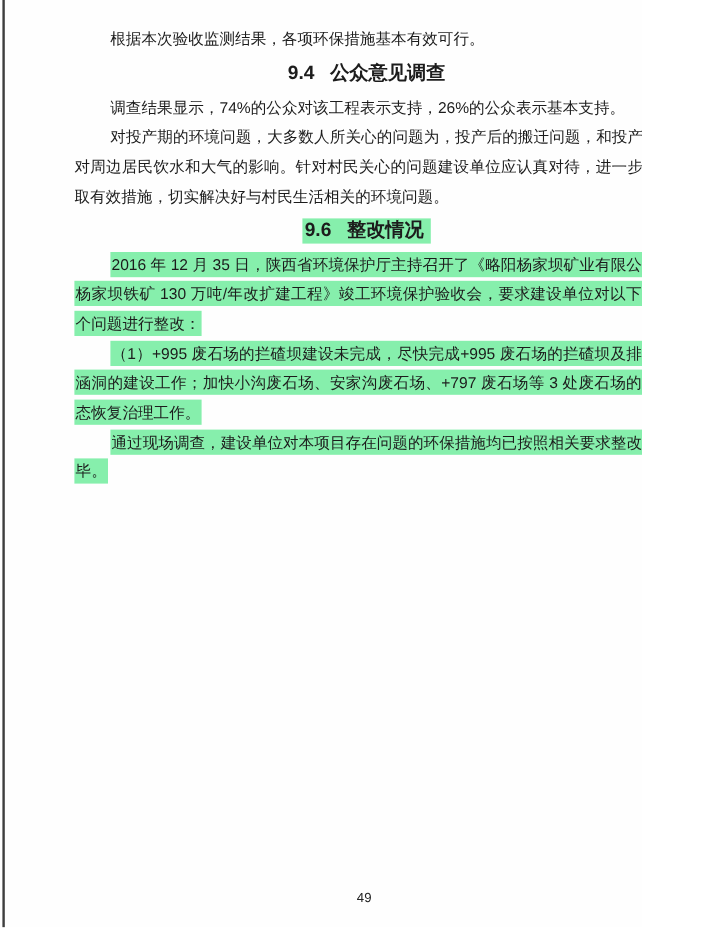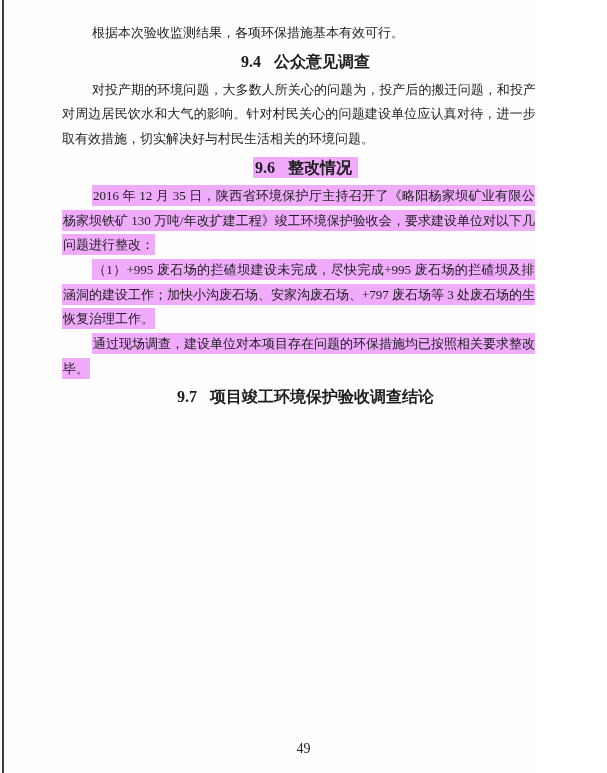--- a/index.html
+++ b/index.html
@@ -6,21 +6,21 @@
     margin: 0;
     padding: 0;
     background: #ffffff;
   }
   .page {
     position: relative;
     width: 535px;
     height: 773px;
     background: #fefefe;
     overflow: hidden;
-    font-family: Liberation Serif, serif;
+    font-family: Liberation Sans, sans-serif;
     color: #1c1c1c;
   }
   .edge-line {
     position: absolute;
     left: 2px;
     top: 0;
     width: 2px;
     height: 773px;
     background: #3e3e3e;
   }
@@ -40,65 +40,65 @@
   .heading {
     margin: 3px 0 4px 0;
     font-size: 16px;
     line-height: 25px;
     font-weight: 700;
     text-align: center;
     text-indent: 0;
   }
   .hnum { margin-right: 13px; }
   .hl {
-    background: #f0abfc;
+    background: #86efac;
     padding: 3px 1px;
     -webkit-box-decoration-break: clone;
     box-decoration-break: clone;
   }
   .heading .hl { padding: 2px 6px 2px 2px; }
   .footer {
     position: absolute;
     left: 0;
     top: 739px;
     width: 607px;
     text-align: center;
   }
   .pagenum {
-    font-size: 14px;
+    font-size: 11px;
     line-height: 13px;
     color: #222222;
   }
 </style>
 </head>
 <body>
 
 <div class="page">
   <div class="edge-line"></div>
 
   <div class="content">
 
     <p class="para"><span>根据本次验收监测结果，各项环保措施基本有效可行。</span></p>
 
     <h2 class="heading"><span><span class="hnum">9.4</span><span>公众意见调查</span></span></h2>
 
+    <p class="para"><span>调查结果显示，74%的公众对该工程表示支持，26%的公众表示基本支持。</span></p>
 
     <p class="para"><span>对投产期的环境问题，大多数人所关心的问题为，投产后的搬迁问题，和投产后对周边居民饮水和大气的影响。针对村民关心的问题建设单位应认真对待，进一步采取有效措施，切实解决好与村民生活相关的环境问题。</span></p>
 
     <h2 class="heading"><span class="hl"><span class="hnum">9.6</span><span>整改情况</span></span></h2>
 
     <p class="para"><span class="hl">2016 年 12 月 35 日，陕西省环境保护厅主持召开了《略阳杨家坝矿业有限公司杨家坝铁矿 130 万吨/年改扩建工程》竣工环境保护验收会，要求建设单位对以下几个问题进行整改：</span></p>
 
     <p class="para"><span class="hl">（1）+995 废石场的拦碴坝建设未完成，尽快完成+995 废石场的拦碴坝及排洪涵洞的建设工作；加快小沟废石场、安家沟废石场、+797 废石场等 3 处废石场的生态恢复治理工作。</span></p>
 
 
 
     <p class="para"><span class="hl">通过现场调查，建设单位对本项目存在问题的环保措施均已按照相关要求整改完毕。</span></p>
 
-    <h2 class="heading"><span><span class="hnum">9.7</span><span>项目竣工环境保护验收调查结论</span></span></h2>
 
 
   </div>
 
   <div class="footer">
     <span class="pagenum">49</span>
   </div>
 </div>
 
 </body></html>

